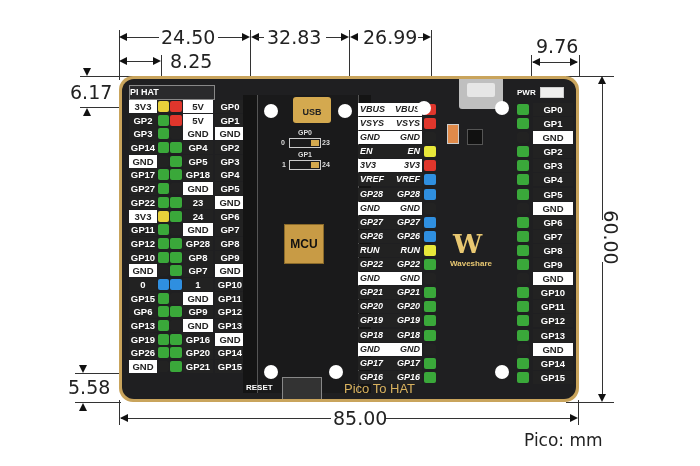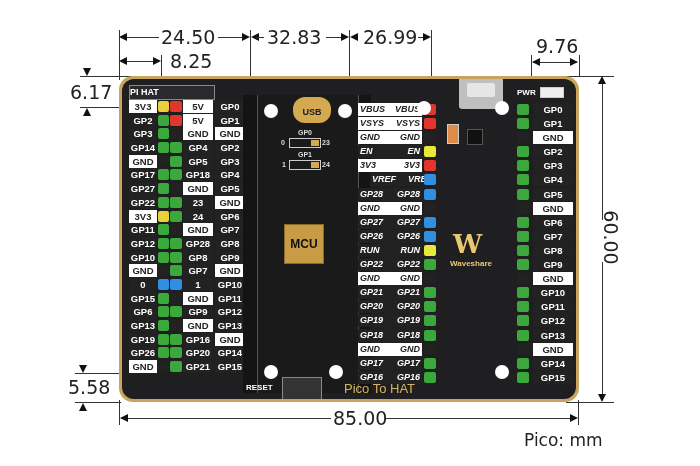--- a/index.html
+++ b/index.html
@@ -20,21 +20,21 @@
   .pi-row{position:relative;height:13.7px;}
   .lab{position:absolute;top:0;height:13px;font-weight:bold;font-size:9.5px;line-height:13px;text-align:center;}
   .w{background:#fff;color:#222;}
   .b{background:#222;color:#fff;}
   .jmp{position:absolute;top:1px;height:11px;width:25px;left:30px;display:flex;}
   .jmp span{flex:1;border-radius:2px;margin:0 0.5px;}
 
   .pico-hdr{position:absolute;top:16px;width:14px;height:298px;background:#141414;}
   .pico{position:absolute;left:135px;top:16px;width:100px;height:298px;background:#1a1a1b;border-left:1px solid #555;border-right:1px solid #555;}
   .hole{position:absolute;width:14px;height:14px;border-radius:50%;background:#fff;}
-  .usb-pad{position:absolute;left:35px;top:2px;width:38px;height:26px;background:#d4a94f;border-radius:12px;color:#222;font-weight:bold;font-size:9px;text-align:center;line-height:30px;}
+  .usb-pad{position:absolute;left:35px;top:2px;width:38px;height:26px;background:#d4a94f;border-radius:3px;color:#222;font-weight:bold;font-size:9px;text-align:center;line-height:30px;}
   .gp-lbl{position:absolute;color:#ddd;font-size:7px;font-weight:bold;}
   .sw{position:absolute;width:30px;height:8px;border:1px solid #ccc;}
   .sw i{position:absolute;right:1px;top:1px;width:8px;height:6px;background:#d4a94f;}
   .mcu{position:absolute;left:26px;top:129px;width:38px;height:38px;background:#c89b45;border:1px solid #8a6a2a;color:#111;font-weight:bold;font-size:12px;text-align:center;line-height:38px;}
 
   .rtable{position:absolute;left:236px;top:24px;width:64px;font-style:italic;}
   .r-row{position:relative;height:14.1px;}
   .r-row .lab{width:64px;font-size:9px;display:flex;justify-content:space-between;padding:0 2px;box-sizing:border-box;}
   .rjmp{position:absolute;left:66px;top:1px;width:12px;height:11px;border-radius:2px;}
 
@@ -366,21 +366,21 @@
             <span class="rjmp" style="background:#e8e83a"></span>
           </div>
           <div class="r-row">
             <span class="lab w" style="left:0;">
               <span>3V3</span>
               <span>3V3</span>
             </span>
             <span class="rjmp" style="background:#e0362c"></span>
           </div>
           <div class="r-row">
-            <span class="lab b" style="left:12px;">
+            <span class="lab b" style="left:0;">
               <span>VREF</span>
               <span>VREF</span>
             </span>
             <span class="rjmp" style="background:#2f8fe0"></span>
           </div>
           <div class="r-row">
             <span class="lab b" style="left:0;">
               <span>GP28</span>
               <span>GP28</span>
             </span>

